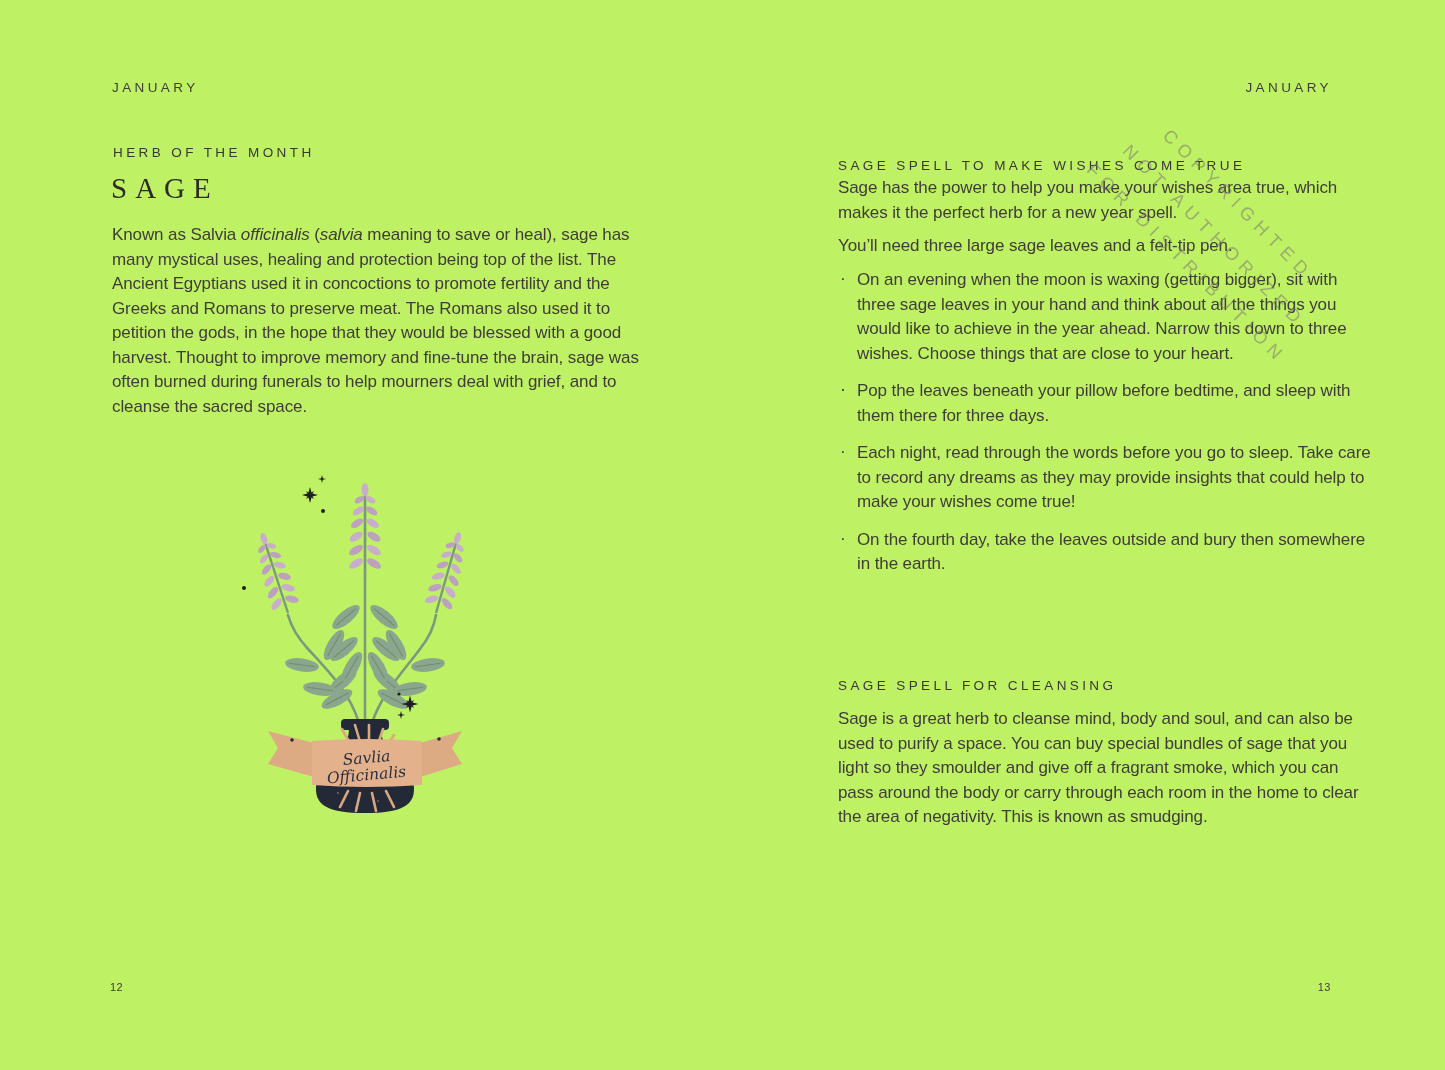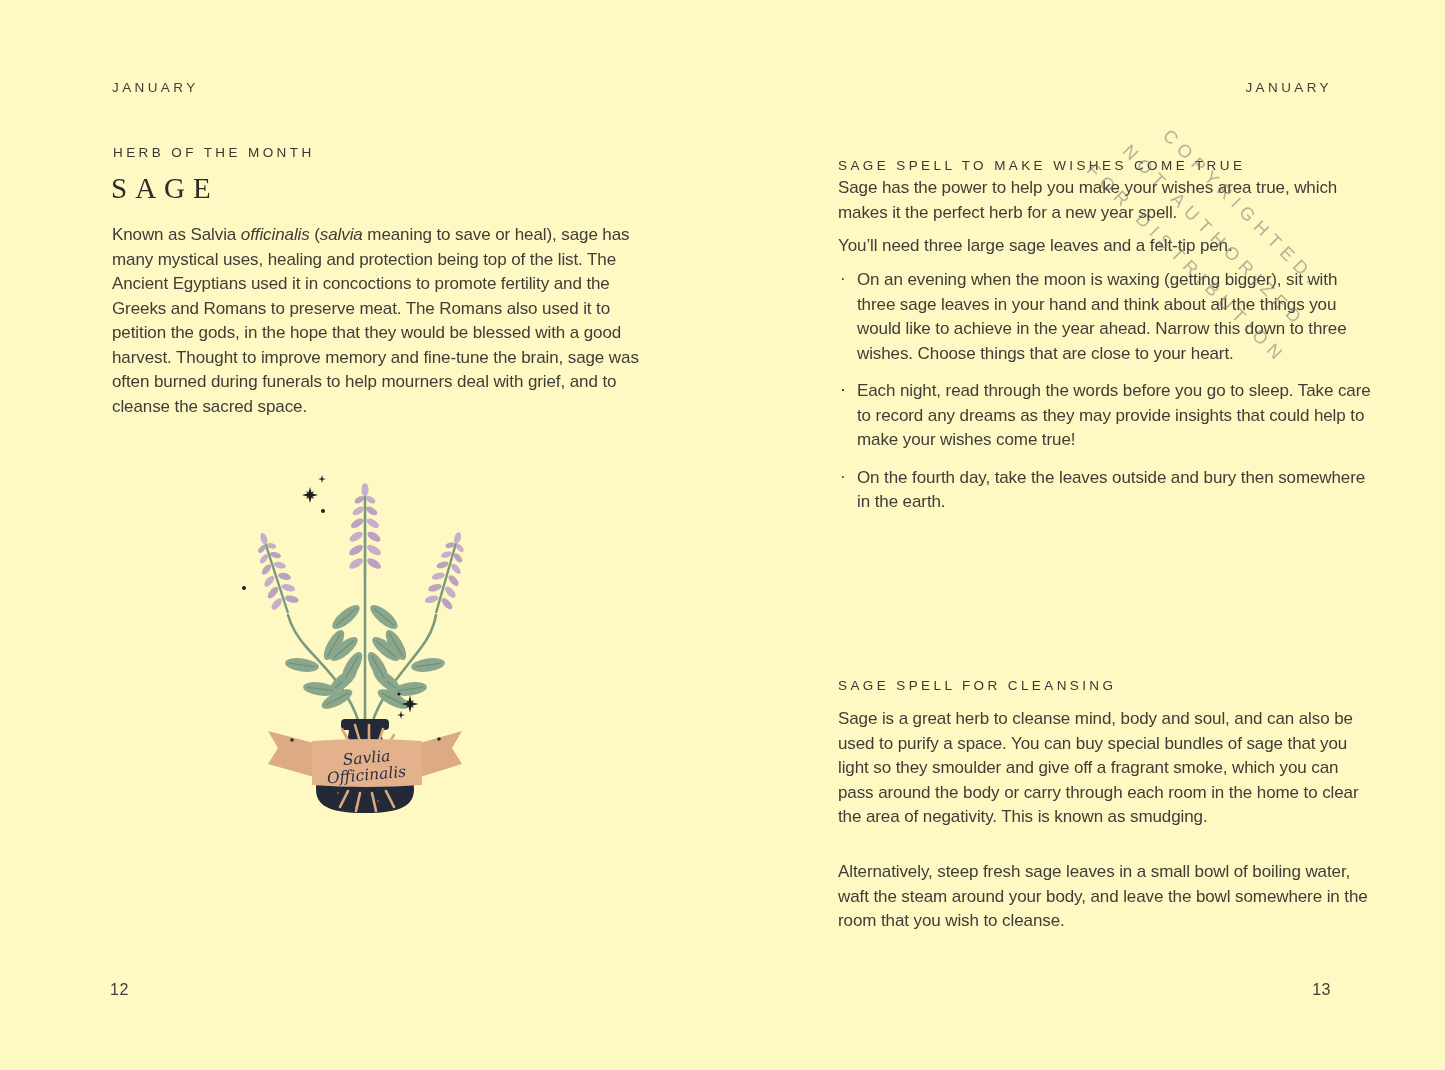--- a/index.html
+++ b/index.html
@@ -1,19 +1,19 @@
 <!DOCTYPE html>
 <html><head>
 <meta charset="utf-8">
 <style>
   html,body{margin:0;padding:0;}
   .canvas{
     position:relative;
     width:1445px;height:1070px;
-    background:#fef9c3;
+    background:#bef264;
     overflow:hidden;
     font-family:"Liberation Sans",sans-serif;
     color:#3e3a35;
   }
   .abs{position:absolute;}
   .running-head{
     font-size:13.5px;letter-spacing:3.4px;color:#413d38;
   }
   .eyebrow{
     font-size:13.5px;letter-spacing:3.4px;color:#3b3733;
@@ -26,21 +26,21 @@
     font-size:17px;line-height:24.5px;letter-spacing:-0.1px;color:#403c37;
   }
   .body-text em{font-style:italic;}
   .bullet-list{list-style:none;margin:0;padding:0;}
   .bullet-list li{
     position:relative;padding-left:19px;margin-bottom:13px;
   }
   .bullet-marker{
     position:absolute;left:2px;top:-1px;color:#403c37;
   }
-  .page-number{font-size:16px;color:#413d38;letter-spacing:0.5px;}
+  .page-number{font-size:11px;color:#413d38;letter-spacing:0.5px;}
   .watermark{
     width:360px;
     text-align:center;
     transform:rotate(45deg);
     transform-origin:center;
     font-size:18px;letter-spacing:6.5px;line-height:39px;
     color:rgba(122,118,114,0.55);
     pointer-events:none;
     z-index:9;
     white-space:nowrap;
@@ -182,36 +182,36 @@
   <ul class="abs body-text bullet-list" style="left:838px;top:268px;width:540px;">
     <li>
       <span class="bullet-marker">·</span>
       <span>On an evening when the moon is waxing (getting bigger), sit with three sage leaves in your hand and think about all the things you would like to achieve in the year ahead. Narrow this down to three wishes. Choose things that are close to your heart.</span>
     </li>
     <li>
       <span class="bullet-marker">·</span>
     </li>
     <li>
       <span class="bullet-marker">·</span>
+      <span>Pop the leaves beneath your pillow before bedtime, and sleep with them there for three days.</span>
     </li>
     <li>
       <span class="bullet-marker">·</span>
       <span>Each night, read through the words before you go to sleep. Take care to record any dreams as they may provide insights that could help to make your wishes come true!</span>
     </li>
     <li>
       <span class="bullet-marker">·</span>
       <span>On the fourth day, take the leaves outside and bury then somewhere in the earth.</span>
     </li>
   </ul>
 
   <div class="abs eyebrow" style="left:838px;top:678px;">SAGE SPELL FOR CLEANSING</div>
 
   <div class="abs body-text" style="left:838px;top:707px;width:535px;">Sage is a great herb to cleanse mind, body and soul, and can also be used to purify a space. You can buy special bundles of sage that you light so they smoulder and give off a fragrant smoke, which you can pass around the body or carry through each room in the home to clear the area of negativity. This is known as smudging.</div>
 
-  <div class="abs body-text" style="left:838px;top:860px;width:535px;">Alternatively, steep fresh sage leaves in a small bowl of boiling water, waft the steam around your body, and leave the bowl somewhere in the room that you wish to cleanse.</div>
 
   <div class="abs page-number" style="right:114px;top:981px;">13</div>
 
   <div class="abs watermark" style="left:1034px;top:178px;">
     <div>COPYRIGHTED.</div>
     <div>NOT AUTHORIZED</div>
     <div>FOR DISTRIBUTION</div>
   </div>
 
 </div>

